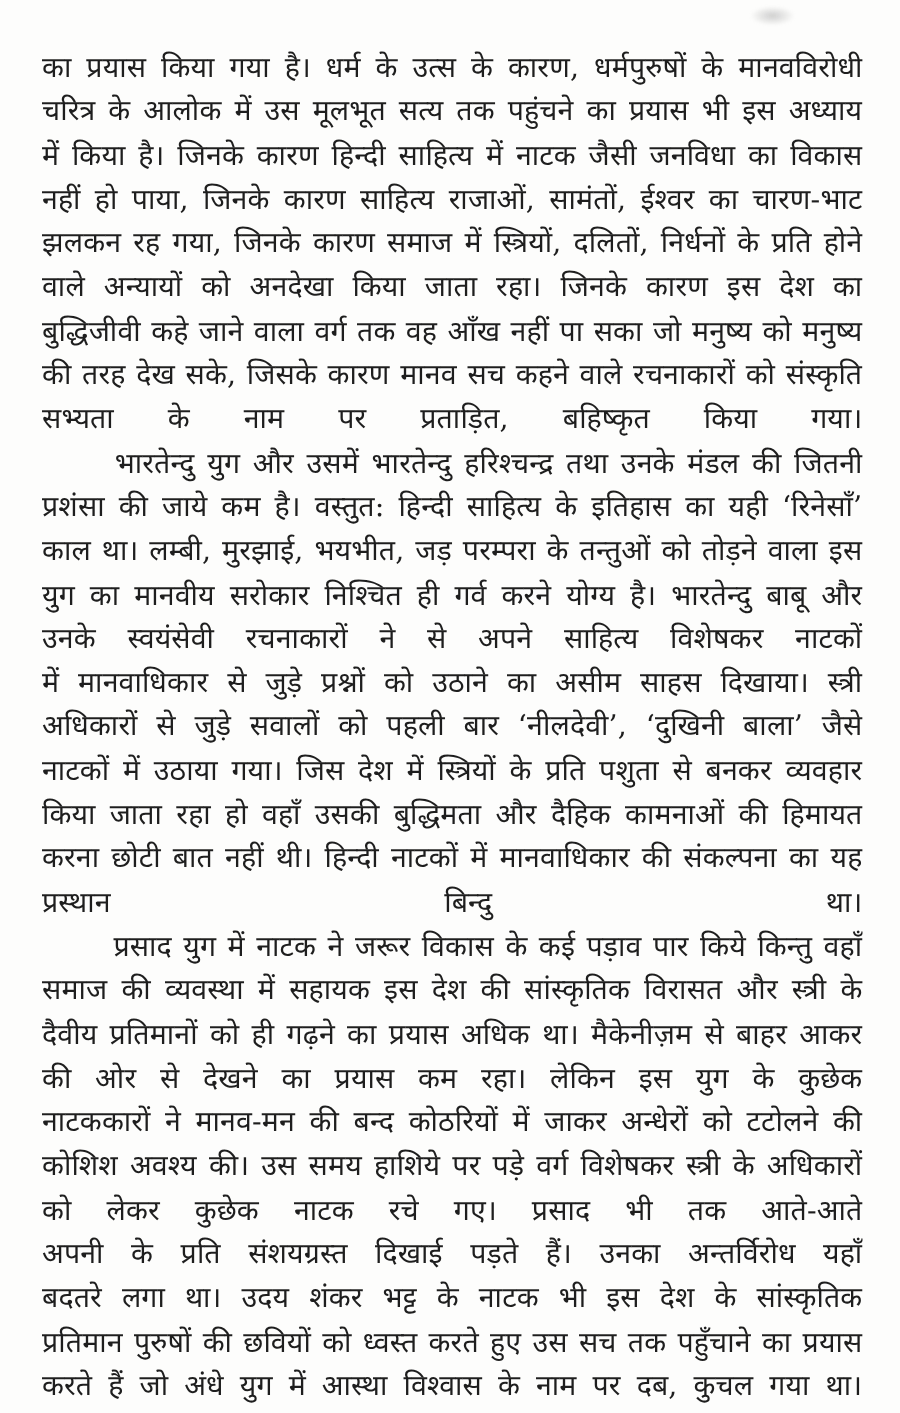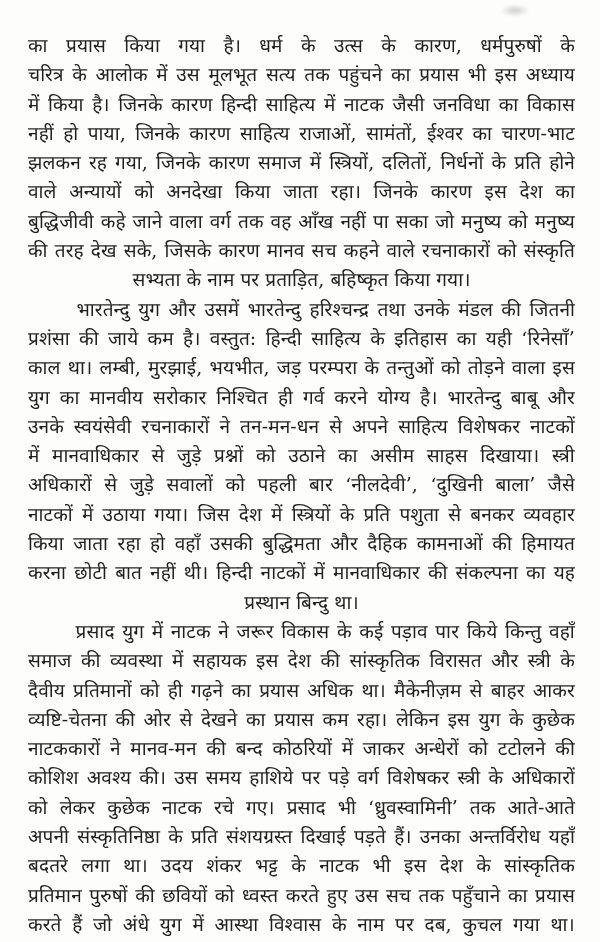--- a/index.html
+++ b/index.html
@@ -31,21 +31,21 @@
     align-items: baseline;
     white-space: nowrap;
     overflow: hidden;
     height: 29.3px;
     line-height: 29.3px;
     font-size: 19px;
     font-weight: 500;
     letter-spacing: 0.1px;
   }
   .line.lastline {
-    justify-content: center;
+    justify-content: space-between;
     gap: 0.32em;
   }
   .line .indent-spacer {
     flex: 0 0 40px;
   }
   .line span {
     flex: none;
   }
   .scan-smudge {
     position: absolute;
@@ -70,20 +70,21 @@
         <span>किया</span>
         <span>गया</span>
         <span>है।</span>
         <span>धर्म</span>
         <span>के</span>
         <span>उत्स</span>
         <span>के</span>
         <span>कारण,</span>
         <span>धर्मपुरुषों</span>
         <span>के</span>
+        <span>मानवविरोधी</span>
       </div>
       <div class="line">
         <span>चरित्र</span>
         <span>के</span>
         <span>आलोक</span>
         <span>में</span>
         <span>उस</span>
         <span>मूलभूत</span>
         <span>सत्य</span>
         <span>तक</span>
@@ -250,21 +251,20 @@
         <span>है।</span>
         <span>भारतेन्दु</span>
         <span>बाबू</span>
         <span>और</span>
       </div>
       <div class="line">
         <span>उनके</span>
         <span>स्वयंसेवी</span>
         <span>रचनाकारों</span>
         <span>ने</span>
-        <span>तन-मन-धन</span>
         <span>से</span>
         <span>अपने</span>
         <span>साहित्य</span>
         <span>विशेषकर</span>
         <span>नाटकों</span>
       </div>
       <div class="line">
         <span>में</span>
         <span>मानवाधिकार</span>
         <span>से</span>
@@ -382,21 +382,20 @@
         <span>का</span>
         <span>प्रयास</span>
         <span>अधिक</span>
         <span>था।</span>
         <span>मैकेनीज़म</span>
         <span>से</span>
         <span>बाहर</span>
         <span>आकर</span>
       </div>
       <div class="line">
-        <span>व्यष्टि-चेतना</span>
         <span>की</span>
         <span>ओर</span>
         <span>से</span>
         <span>देखने</span>
         <span>का</span>
         <span>प्रयास</span>
         <span>कम</span>
         <span>रहा।</span>
         <span>लेकिन</span>
         <span>इस</span>
@@ -435,27 +434,25 @@
       </div>
       <div class="line">
         <span>को</span>
         <span>लेकर</span>
         <span>कुछेक</span>
         <span>नाटक</span>
         <span>रचे</span>
         <span>गए।</span>
         <span>प्रसाद</span>
         <span>भी</span>
-        <span>‘ध्रुवस्वामिनी’</span>
         <span>तक</span>
         <span>आते-आते</span>
       </div>
       <div class="line">
         <span>अपनी</span>
-        <span>संस्कृतिनिष्ठा</span>
         <span>के</span>
         <span>प्रति</span>
         <span>संशयग्रस्त</span>
         <span>दिखाई</span>
         <span>पड़ते</span>
         <span>हैं।</span>
         <span>उनका</span>
         <span>अन्तर्विरोध</span>
         <span>यहाँ</span>
       </div>

